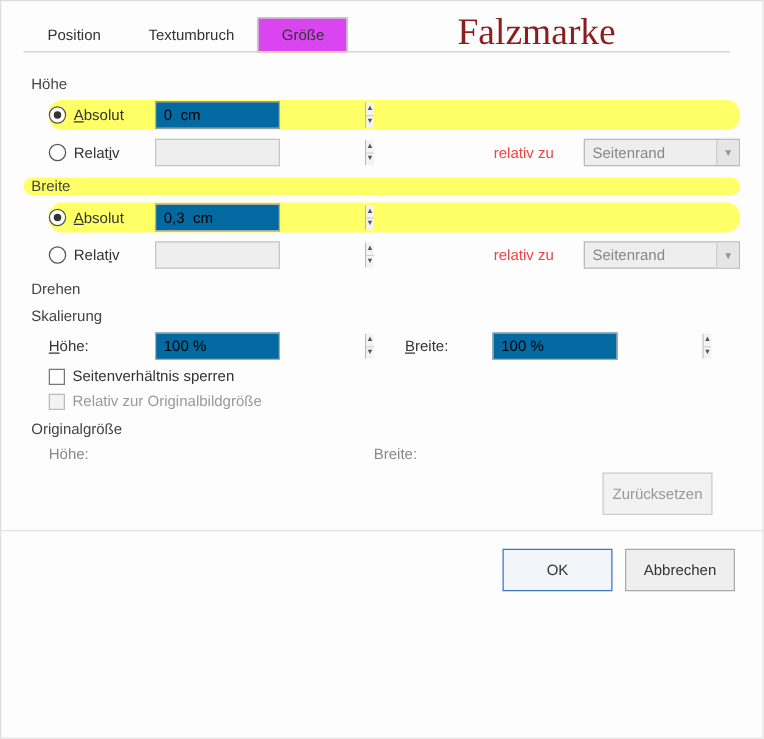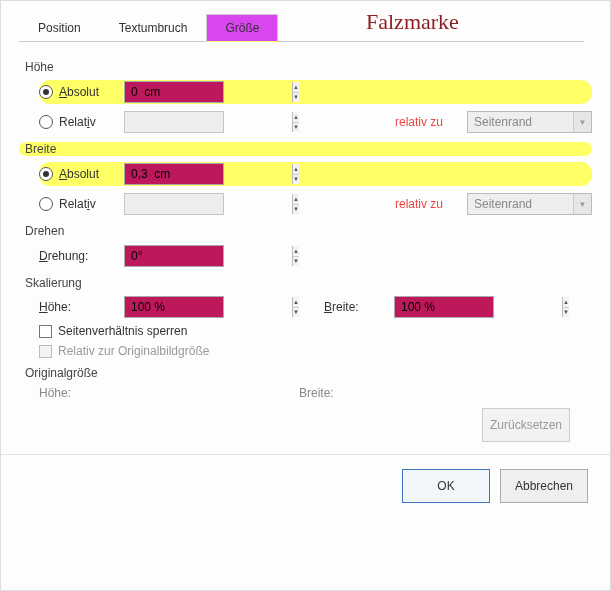--- a/index.html
+++ b/index.html
@@ -30,21 +30,21 @@
     text-align: center;
     font-size: 14px;
     color: #555;
     cursor: pointer;
   }
   .annotation {
     position: absolute;
     top: 8px;
     left: 365px;
     font-family: Georgia, "Times New Roman", serif;
-    font-size: 22px;
+    font-size: 30px;
     color: #8e1c1c;
   }
   .tabs {
     display: flex;
     margin: 12px 0 0 18px;
     border-bottom: 1px solid #ccc;
     width: 565px;
   }
   .tab {
     padding: 6px 18px;
@@ -97,21 +97,21 @@
     background: #333;
     border-radius: 50%;
   }
   .underline-letter { text-decoration: underline; }
   .label-text { color: #333; }
   .spinner {
     display: flex;
     width: 100px;
     height: 22px;
     border: 1px solid #aaa;
-    background: #be185d;
+    background: #0369a1;
   }
   .spinner.disabled { background: #eee; border-color:#c5c5c5; }
   .spinner-input {
     flex: 1;
     border: none;
     padding: 0 6px;
     font-size: 12px;
     outline: none;
     background: transparent;
   }
@@ -305,32 +305,20 @@
       <div class="rel-col">
         <span class="rel-label">relativ zu</span>
         <div class="dropdown">
           <span class="dd-text">Seitenrand</span>
           <span class="dd-arrow">▼</span>
         </div>
       </div>
     </div>
 
     <div class="section-label">Drehen</div>
-    <div class="row">
-      <div class="plain-label">
-        <span class="underline-letter">D</span><span>rehung:</span>
-      </div>
-      <div class="spinner">
-        <input class="spinner-input" value="0°" style="">
-        <div class="spinner-btns">
-          <div class="sp-btn">▲</div>
-          <div class="sp-btn">▼</div>
-        </div>
-      </div>
-    </div>
 
     <div class="section-label">Skalierung</div>
     <div class="scale-row">
       <div class="plain-label">
         <span class="underline-letter">H</span><span>öhe:</span>
       </div>
       <div class="spinner">
         <input class="spinner-input" value="100 %" style="">
         <div class="spinner-btns">
           <div class="sp-btn">▲</div>

